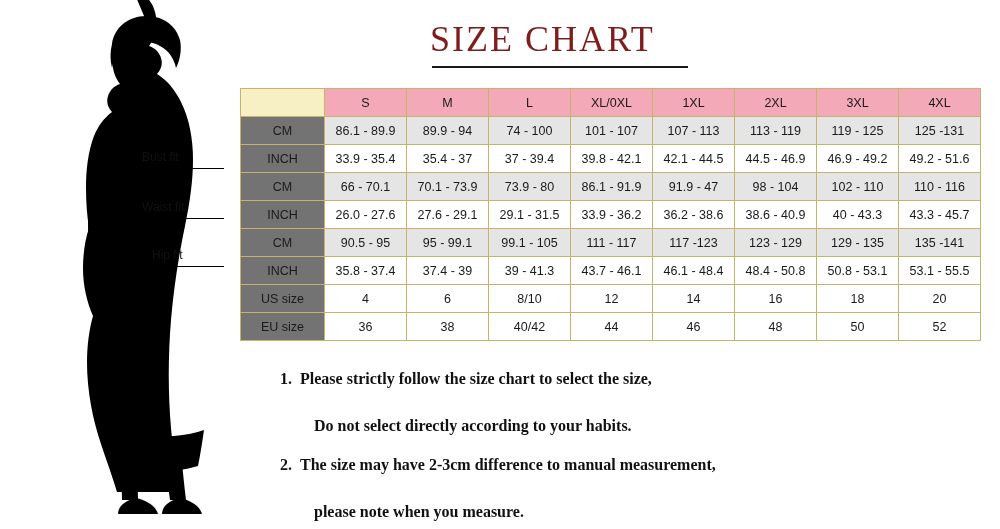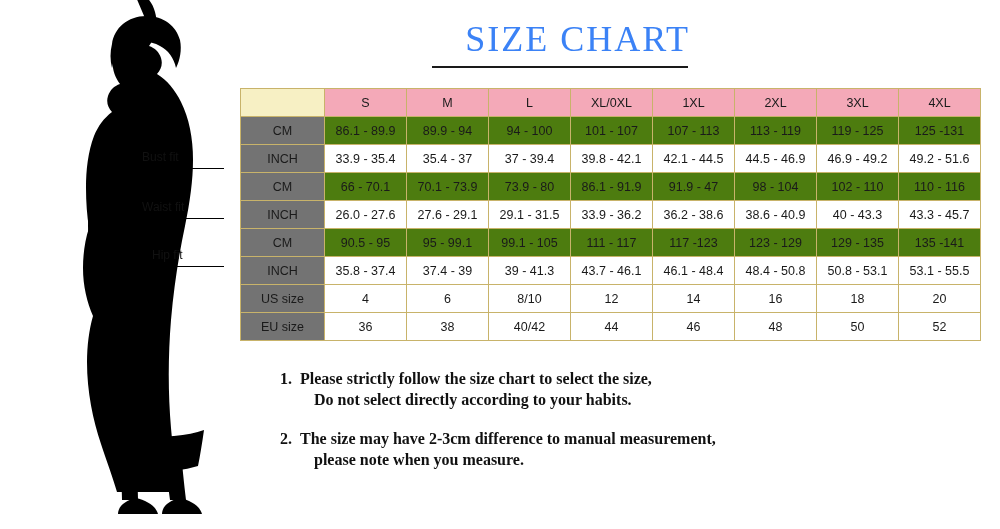--- a/index.html
+++ b/index.html
@@ -37,25 +37,25 @@
     height: 1px;
     background: #000;
   }
 
   
   #chart-title {
     position: absolute;
     left: 430px;
     top: 18px;
     width: 260px;
-    text-align: right;
+    text-align: left;
     font-family: "Liberation Serif", serif;
     font-size: 36px;
     letter-spacing: 2px;
-    color: #3b82f6;
+    color: #7f1d1d;
   }
   #title-underline {
     position: absolute;
     left: 432px;
     top: 66px;
     width: 256px;
     height: 2px;
     background: #1a1a1a;
   }
 
@@ -92,21 +92,21 @@
     background: #f4a9b8;
     font-weight: bold;
     font-size: 17px;
     font-family: "Liberation Sans", sans-serif;
   }
   .rowlabel {
     background: #737373;
     font-weight: bold;
     font-size: 12px;
   }
-  .cell-pink { background: #4d7c0f; }
+  .cell-pink { background: #e5e5e5; }
   .cell-white { background: #ffffff; }
 
   
   #notes {
     position: absolute;
     left: 270px;
     top: 368px;
     width: 700px;
     font-family: "Liberation Serif", serif;
     color: #111;
@@ -118,21 +118,21 @@
   .note-num {
     font-size: 16px;
     font-weight: bold;
     width: 22px;
     flex: 0 0 22px;
     text-align: right;
     padding-right: 8px;
     line-height: 21px;
   }
   .note-body { font-size: 16px; font-weight: bold; line-height: 21px; }
-  .note-line2 { padding-left: 14px; }
+  .note-line2 { padding-left: 14px; margin-top: 26px; }
 </style>
 </head>
 <body>
 
 <div id="figure-panel">
   <svg width="250" height="529" viewBox="0 0 250 529" xmlns="http://www.w3.org/2000/svg">
     <g fill="#000000">
 
       <path d="M150 30 c-16 -6 -32 4 -36 20 c-4 14 0 26 6 34 c-6 2 -10 6 -12 12 c-2 6 0 12 4 16 c-8 6 -14 14 -18 24 c-6 16 -8 34 -8 52 c0 14 1 28 3 40 c-4 12 -6 26 -6 40 c0 18 4 34 10 48 c-4 14 -6 30 -6 46 c0 30 6 58 14 82 c6 18 12 34 16 48 l64 0 c-4 -18 -8 -40 -10 -64 c-3 -34 -3 -72 0 -108 c3 -34 8 -66 14 -94 c5 -24 8 -46 8 -66 c0 -22 -4 -42 -12 -58 c-6 -12 -14 -22 -24 -28 c4 -4 6 -10 4 -16 c-2 -6 -6 -10 -12 -12 c6 -8 10 -20 6 -34 c-3 -12 -12 -20 -22 -22 z"></path>
 
@@ -186,21 +186,21 @@
           <th class="hdr-size">2XL</th>
           <th class="hdr-size">3XL</th>
           <th class="hdr-size">4XL</th>
         </tr>
     </thead>
     <tbody id="tbody">
         <tr>
           <td class="rowlabel">CM</td>
           <td class="cell-pink">86.1 - 89.9</td>
           <td class="cell-pink">89.9 - 94</td>
-          <td class="cell-pink">94 - 100</td>
+          <td class="cell-pink">74 - 100</td>
           <td class="cell-pink">101 - 107</td>
           <td class="cell-pink">107 - 113</td>
           <td class="cell-pink">113 - 119</td>
           <td class="cell-pink">119 - 125</td>
           <td class="cell-pink">125 -131</td>
         </tr>
         <tr>
           <td class="rowlabel">INCH</td>
           <td class="cell-white">33.9 - 35.4</td>
           <td class="cell-white">35.4 - 37</td>

